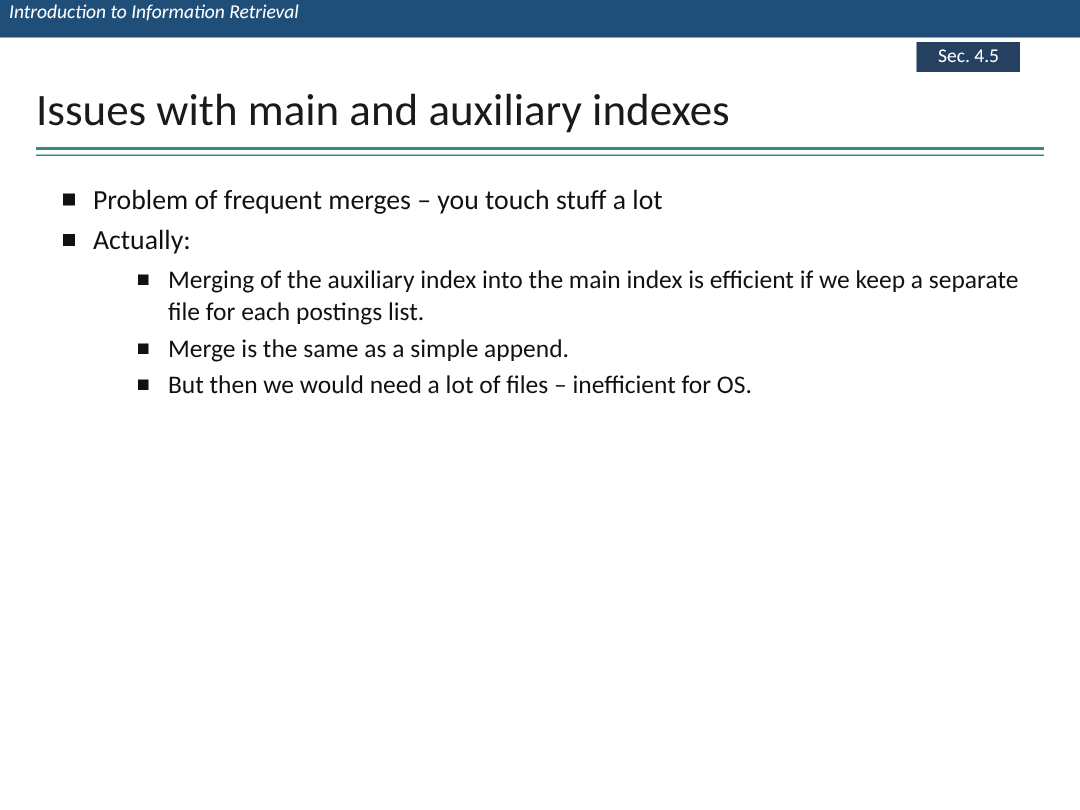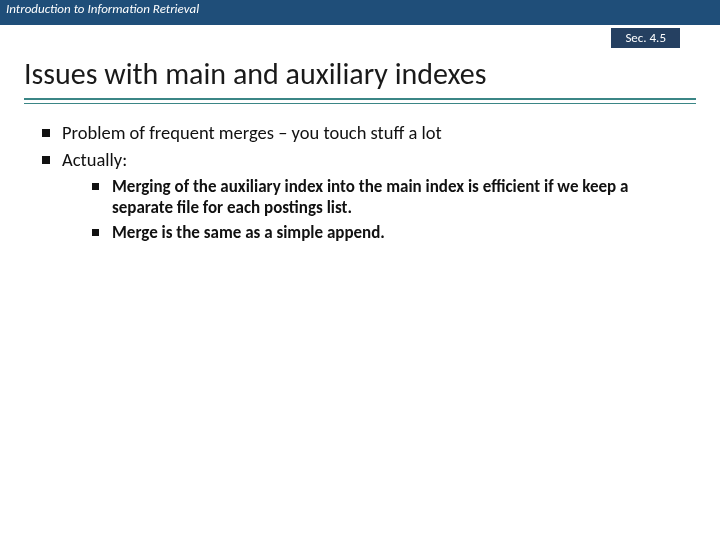--- a/index.html
+++ b/index.html
@@ -69,21 +69,20 @@
     content: "";
     position: absolute;
     left: 6px;
     top: 7px;
     width: 8px;
     height: 8px;
     background: #111;
   }
   ul.inner {
     margin: 6px 0 10px 0;
-    font-weight: bold;
   }
   ul.inner > li {
     position: relative;
     padding-left: 50px;
     margin-bottom: 4px;
     font-size: 17px;
   }
   ul.inner > li::before {
     content: "";
     position: absolute;
@@ -108,18 +107,19 @@
 <div class="title">Issues with main and auxiliary indexes</div>
 <hr class="title-rule">
 
 <div class="content">
   <ul class="outer">
     <li><span>Problem of frequent merges – you touch stuff a lot</span></li>
     <li><span>Actually:</span>
       <ul class="inner">
         <li><span>Merging of the auxiliary index into the main index is efficient if we keep a separate file for each postings list.</span></li>
         <li><span>Merge is the same as a simple append.</span></li>
+        <li><span>But then we would need a lot of files – inefficient for OS.</span></li>
       </ul>
     </li>
   </ul>
   <ul class="outer spaced">
   </ul>
 </div>
 
 </body></html>

